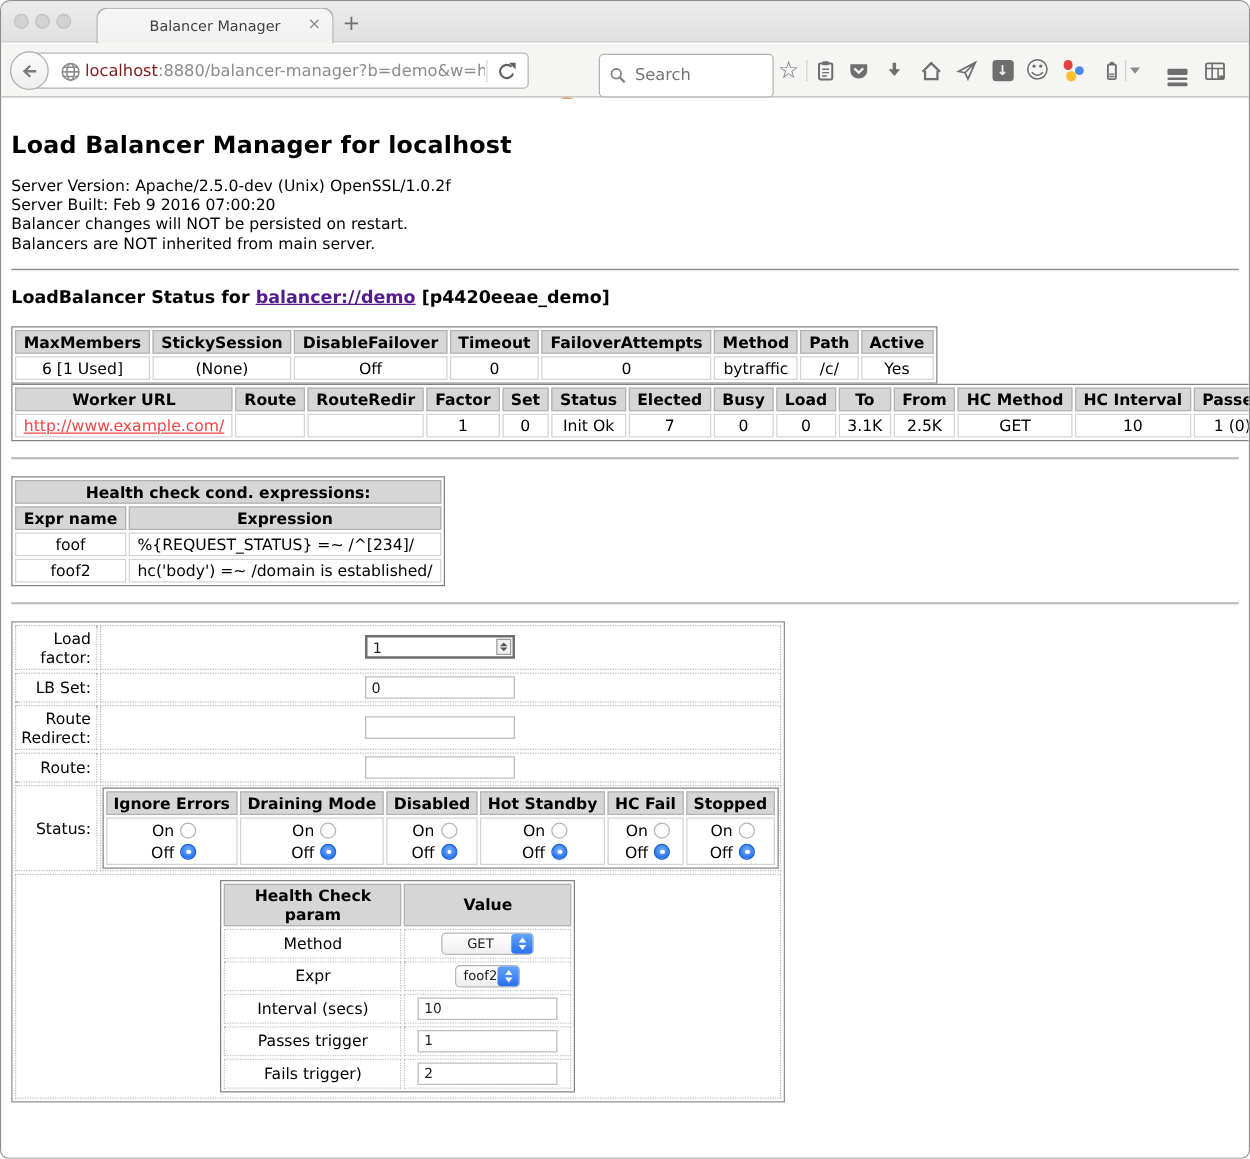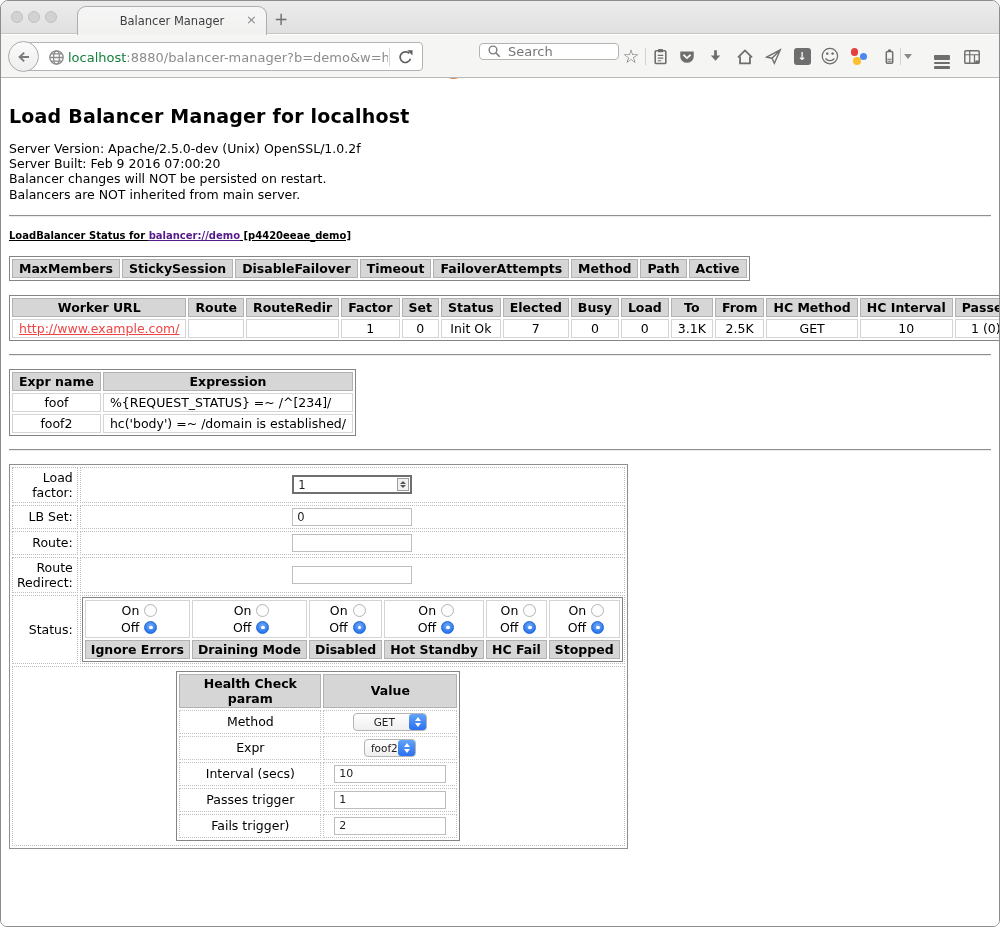--- a/index.html
+++ b/index.html
@@ -25,29 +25,29 @@
   
   .navbar { position:absolute; left:0; top:34px; width:100%; height:43px;
             background:#f5f5f4; border-bottom:1px solid #b9b9b9; }
   .urlbar { position:absolute; left:22px; top:7px; width:400px; height:29px; background:#ffffff;
             border:1px solid #b3b3b3; border-radius:4px; }
   .backbtn { position:absolute; left:7px; top:6px; width:31px; height:31px; border-radius:50%;
              background:linear-gradient(#fbfbfb,#eeeeee); border:1px solid #ababab;
              display:flex; align-items:center; justify-content:center; z-index:3; }
   .urlglobe { position:absolute; left:24px; top:6px; }
   .urltext { position:absolute; left:44px; top:7px; font-size:13px; white-space:nowrap; overflow:hidden; width:320px; }
-  .urltext .host { color:#15803d; }
+  .urltext .host { color:#7f1d1d; }
   .urltext .rest { color:#8c8c8c; }
   .urlsep { position:absolute; right:32px; top:5px; width:1px; height:18px; background:#d8d8d8; }
   .reload { position:absolute; right:8px; top:6px; }
   .blockicon { position:absolute; left:441px; top:43px; width:23px; height:23px; border-radius:50%;
                background:#f2c78e; border:3px solid #dd8136; }
   .blockicon::after { content:""; position:absolute; left:-1px; top:7px; width:19px; height:3px;
                       background:#c44e2a; transform:rotate(-45deg); }
-  .searchbox { position:absolute; left:478px; top:8px; width:140px; height:17px; background:#fff;
+  .searchbox { position:absolute; left:478px; top:8px; width:140px; height:35px; background:#fff;
                border:1px solid #b3b3b3; border-radius:4px; display:flex; align-items:center; padding-left:7px; gap:6px; }
   .searchbox input { border:none; outline:none; font-size:13px; color:#888; width:100px;
                      font-family:"DejaVu Sans","Liberation Sans",sans-serif; background:transparent; }
   .tbicon { position:absolute; top:8px; width:26px; height:27px; display:flex; align-items:center;
             justify-content:center; color:#6e6e6e; }
   .tbsep { position:absolute; top:13px; width:1px; height:17px; background:#d2d2d2; }
   .glyph19 { font-size:19px; line-height:19px; }
   .burger span { display:block; width:16px; height:2.4px; background:#6e6e6e; border-radius:1px; margin:2.1px 0; }
   .caret-down { width:0; height:0; border-left:4px solid transparent; border-right:4px solid transparent;
                 border-top:5px solid #8a8a8a; }
@@ -58,31 +58,31 @@
   .dot-blue { left:9px; top:4.5px; background:#4a87ee; }
   .sqdown { width:17px; height:17px; background:#6e6e6e; border-radius:3px; color:#f5f5f4;
             font-size:11px; font-weight:bold; display:flex; align-items:center; justify-content:center; }
 
   
   .content { position:absolute; left:0; top:78px; width:100%; height:849px; background:#fff;
              padding:0 8px; overflow:hidden; }
   h1.pagetitle { font-size:19px; font-weight:bold; color:#000; margin:26px 0 14px 0; letter-spacing:0.2px; }
   .svinfo { font-size:12.5px; color:#000; line-height:15.2px; }
   hr.rule { border:none; border-top:1px solid #8f8f8f; border-bottom:1px solid #ebebeb; margin:13px 0; }
-  h3.sect { font-size:10px; font-weight:bold; margin:6px 0 15px 0; color:#000;text-decoration:underline; }
+  h3.sect { font-size:14px; font-weight:bold; margin:6px 0 15px 0; color:#000; }
   h3.sect a { color:#551a8b; text-decoration:underline; }
 
   table.ctable { border-collapse:separate; border-spacing:2px; border:1px solid #848484;
                  background:#fff; font-size:12.5px; }
   table.ctable th { background:#d6d6d6; border:1px solid #b2b2b2; font-weight:bold;
                     padding:1px 6px; text-align:center; white-space:nowrap; }
   table.ctable td { border:1px solid #d4d4d4; padding:1px 6px; text-align:center; white-space:nowrap; }
   table.ctable td.lft { text-align:left; }
   table.ctable a { color:#ef4444; text-decoration:underline; }
-  .mb14 { margin-bottom:14px; }
+  .mb14 { }
 
   
   table.ftable { border-collapse:separate; border-spacing:2px; border:1px solid #8f8f8f;
                  width:565px; font-size:12.5px; margin-top:8px; }
   table.ftable > tbody > tr > td { border:1px dotted #bcbcbc; padding:2px 4px; }
   td.flabel { width:97px; text-align:right; }
   td.fvalue { text-align:center; }
   .txt { height:18px; width:120px; border:1px solid #bdbdbd; font-size:11.5px; padding:1px 4px;
          font-family:"DejaVu Sans","Liberation Sans",sans-serif; color:#222; background:#fff; }
   .numwrap { position:relative; display:inline-block; }
@@ -268,20 +268,30 @@
           <tr>
         <th>MaxMembers</th>
         <th>StickySession</th>
         <th>DisableFailover</th>
         <th>Timeout</th>
         <th>FailoverAttempts</th>
         <th>Method</th>
         <th>Path</th>
         <th>Active</th>
       </tr>
+      <tr>
+        <td>6 [1 Used]</td>
+        <td>(None)</td>
+        <td>Off</td>
+        <td>0</td>
+        <td>0</td>
+        <td>bytraffic</td>
+        <td>/c/</td>
+        <td>Yes</td>
+      </tr>
     </tbody>
       </table>
 
     <table class="ctable">
       <tbody>
           <tr>
         <th style="min-width:150px">Worker URL</th>
         <th>Route</th>
         <th>RouteRedir</th>
         <th>Factor</th>
@@ -314,20 +324,23 @@
         <td>1 (0)</td>
 
       </tr>
     </tbody>
       </table>
 
     <hr class="rule">
 
     <table class="ctable">
       <tbody>
+          <tr>
+        <th colspan="2">Health check cond. expressions:</th>
+      </tr>
       <tr>
         <th>Expr name</th>
         <th style="min-width:218px">Expression</th>
       </tr>
       <tr>
         <td>foof</td>
         <td class="lft">%{REQUEST_STATUS} =~ /^[234]/</td>
       </tr>
       <tr>
         <td>foof2</td>
@@ -351,114 +364,114 @@
                   <b class="spin-dn"></b>
                 </span>
           </span>
         </td>
       </tr>
       <tr>
         <td class="flabel">LB Set:</td>
         <td class="fvalue"><input class="txt" value="0" style=""></td>
       </tr>
       <tr>
+        <td class="flabel">Route Redirect:</td>
+        <td class="fvalue"><input class="txt" style=""></td>
+      </tr>
+      <tr>
         <td class="flabel">Route:</td>
-        <td class="fvalue"><input class="txt" style=""></td>
-      </tr>
-      <tr>
-        <td class="flabel">Route Redirect:</td>
         <td class="fvalue"><input class="txt" style=""></td>
       </tr>
       <tr>
         <td class="flabel">Status:</td>
         <td style="padding:1px">
           <table class="stable">
             <tbody>
                   <tr>
-              <td>
-                      <span class="radcol">
-                <span class="radrow">
-                          <span class="rlab">On</span>
-                          <span class="radio unchecked"></span>
-                        </span>
-                <span class="radrow">
-                          <span class="rlab">Off</span>
-                          <span class="radio checked"></span>
-                        </span>
-              </span>
-                    </td>
-              <td>
-                      <span class="radcol">
-                <span class="radrow">
-                          <span class="rlab">On</span>
-                          <span class="radio unchecked"></span>
-                        </span>
-                <span class="radrow">
-                          <span class="rlab">Off</span>
-                          <span class="radio checked"></span>
-                        </span>
-              </span>
-                    </td>
-              <td>
-                      <span class="radcol">
-                <span class="radrow">
-                          <span class="rlab">On</span>
-                          <span class="radio unchecked"></span>
-                        </span>
-                <span class="radrow">
-                          <span class="rlab">Off</span>
-                          <span class="radio checked"></span>
-                        </span>
-              </span>
-                    </td>
-              <td>
-                      <span class="radcol">
-                <span class="radrow">
-                          <span class="rlab">On</span>
-                          <span class="radio unchecked"></span>
-                        </span>
-                <span class="radrow">
-                          <span class="rlab">Off</span>
-                          <span class="radio checked"></span>
-                        </span>
-              </span>
-                    </td>
-              <td>
-                      <span class="radcol">
-                <span class="radrow">
-                          <span class="rlab">On</span>
-                          <span class="radio unchecked"></span>
-                        </span>
-                <span class="radrow">
-                          <span class="rlab">Off</span>
-                          <span class="radio checked"></span>
-                        </span>
-              </span>
-                    </td>
-              <td>
-                      <span class="radcol">
-                <span class="radrow">
-                          <span class="rlab">On</span>
-                          <span class="radio unchecked"></span>
-                        </span>
-                <span class="radrow">
-                          <span class="rlab">Off</span>
-                          <span class="radio checked"></span>
-                        </span>
-              </span>
-                    </td>
-            </tr>
-            <tr>
               <th style="min-width:96px">Ignore Errors</th>
               <th style="min-width:96px">Draining Mode</th>
               <th style="min-width:58px">Disabled</th>
               <th style="min-width:84px">Hot Standby</th>
               <th style="min-width:49px">HC Fail</th>
               <th style="min-width:54px">Stopped</th>
             </tr>
+            <tr>
+              <td>
+                      <span class="radcol">
+                <span class="radrow">
+                          <span class="rlab">On</span>
+                          <span class="radio unchecked"></span>
+                        </span>
+                <span class="radrow">
+                          <span class="rlab">Off</span>
+                          <span class="radio checked"></span>
+                        </span>
+              </span>
+                    </td>
+              <td>
+                      <span class="radcol">
+                <span class="radrow">
+                          <span class="rlab">On</span>
+                          <span class="radio unchecked"></span>
+                        </span>
+                <span class="radrow">
+                          <span class="rlab">Off</span>
+                          <span class="radio checked"></span>
+                        </span>
+              </span>
+                    </td>
+              <td>
+                      <span class="radcol">
+                <span class="radrow">
+                          <span class="rlab">On</span>
+                          <span class="radio unchecked"></span>
+                        </span>
+                <span class="radrow">
+                          <span class="rlab">Off</span>
+                          <span class="radio checked"></span>
+                        </span>
+              </span>
+                    </td>
+              <td>
+                      <span class="radcol">
+                <span class="radrow">
+                          <span class="rlab">On</span>
+                          <span class="radio unchecked"></span>
+                        </span>
+                <span class="radrow">
+                          <span class="rlab">Off</span>
+                          <span class="radio checked"></span>
+                        </span>
+              </span>
+                    </td>
+              <td>
+                      <span class="radcol">
+                <span class="radrow">
+                          <span class="rlab">On</span>
+                          <span class="radio unchecked"></span>
+                        </span>
+                <span class="radrow">
+                          <span class="rlab">Off</span>
+                          <span class="radio checked"></span>
+                        </span>
+              </span>
+                    </td>
+              <td>
+                      <span class="radcol">
+                <span class="radrow">
+                          <span class="rlab">On</span>
+                          <span class="radio unchecked"></span>
+                        </span>
+                <span class="radrow">
+                          <span class="rlab">Off</span>
+                          <span class="radio checked"></span>
+                        </span>
+              </span>
+                    </td>
+            </tr>
           </tbody>
               </table>
         </td>
       </tr>
       <tr>
         <td colspan="2">
           <table class="hctable">
             <tbody>
                   <tr>
               <th class="hc-label">Health Check param</th>

